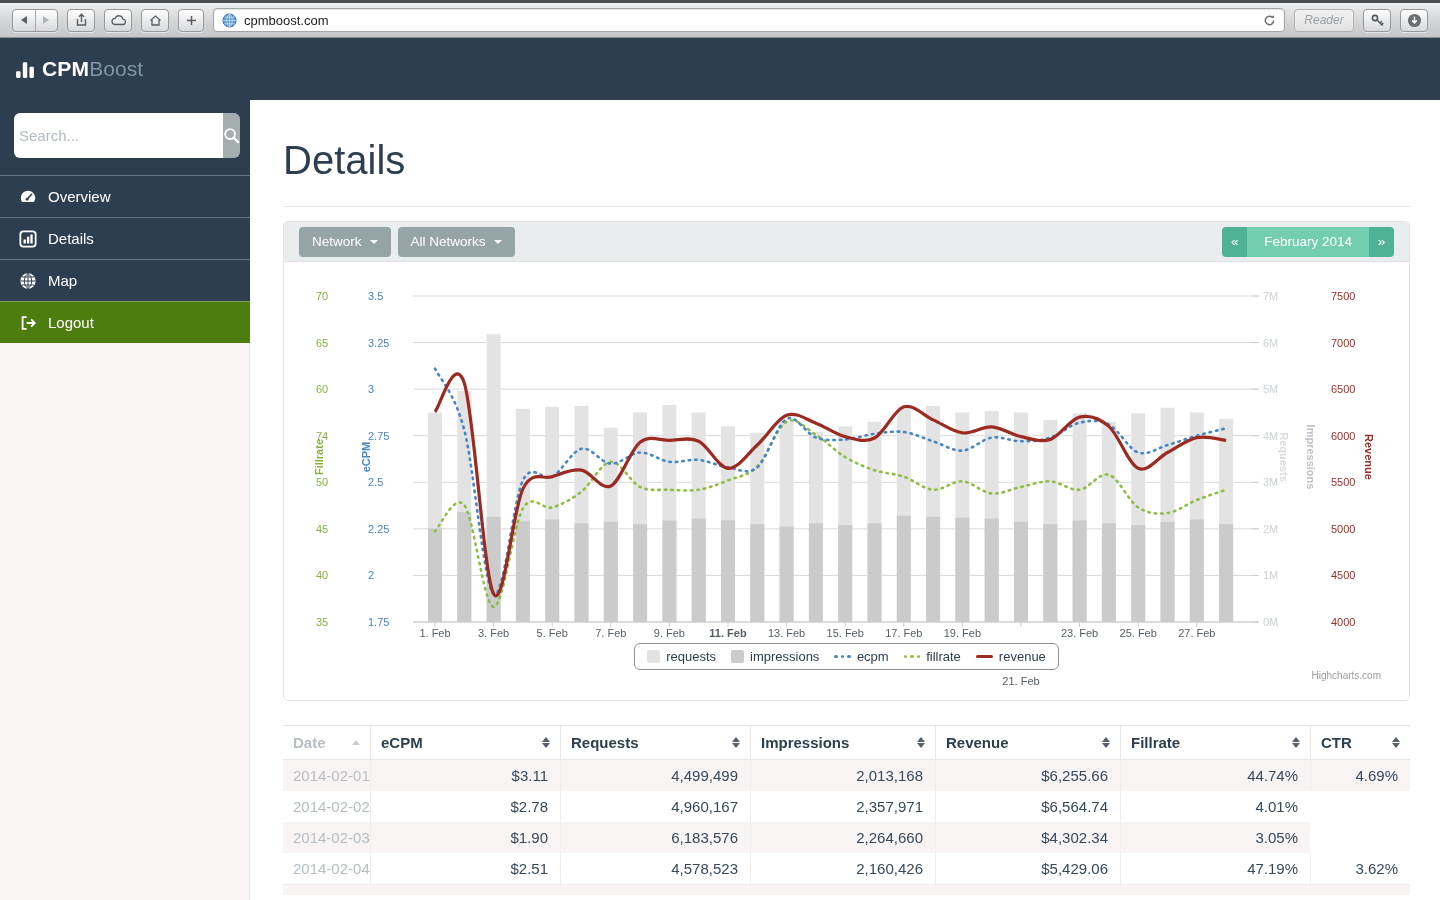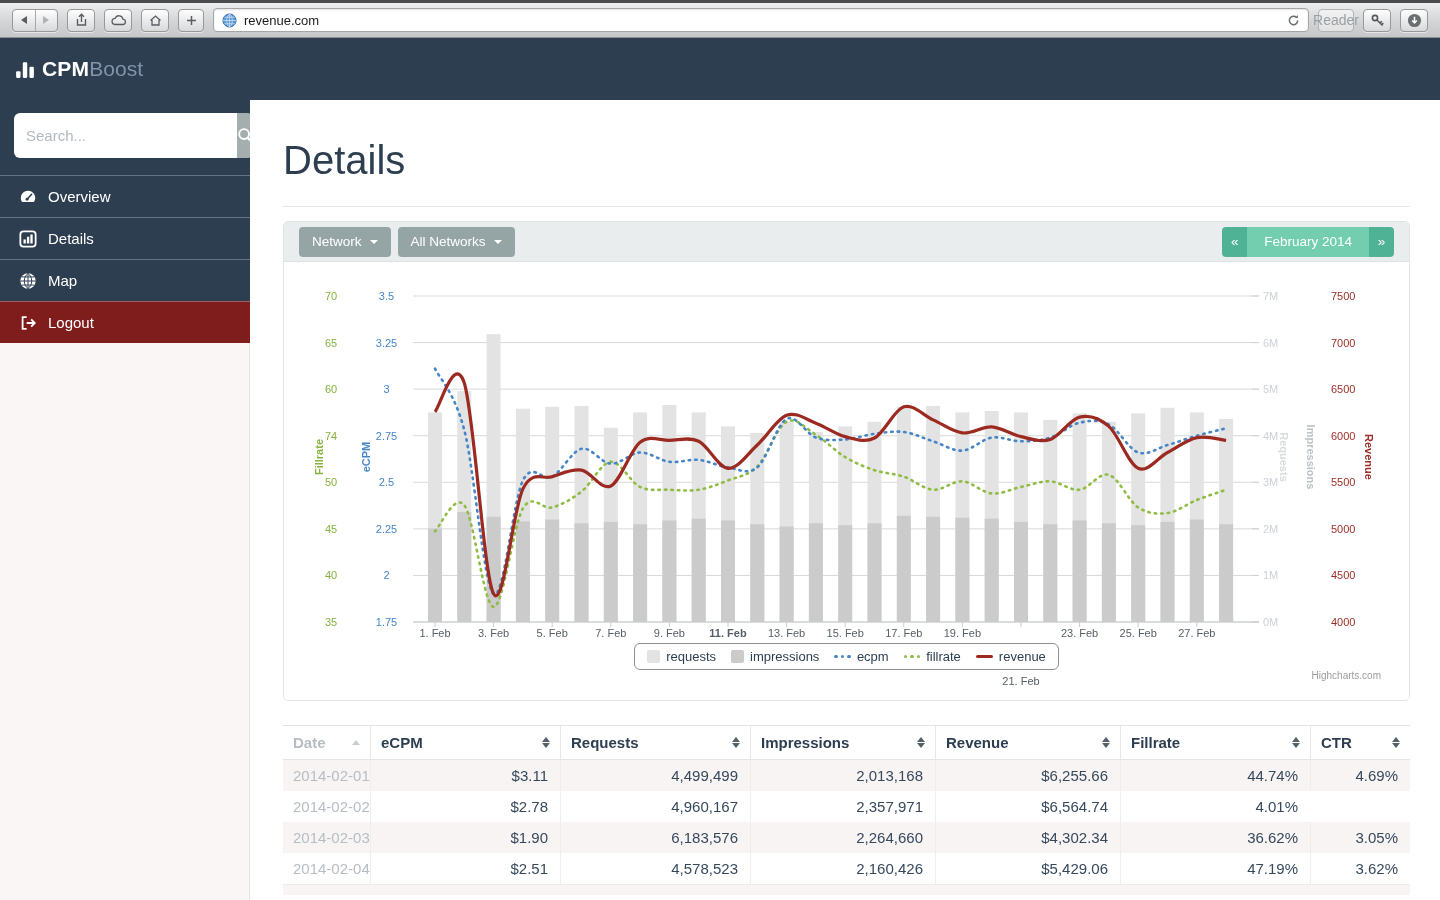--- a/index.html
+++ b/index.html
@@ -14,44 +14,44 @@
     background:linear-gradient(#fefefe,#d8d9db); box-shadow:0 1px 0 rgba(255,255,255,.55);
     display:flex; align-items:center; justify-content:center; color:#5a5e61; }
   .cbtn svg { display:block; }
   .nav-group { width:46px; padding:0; }
   .nav-group .half { flex:1; height:100%; display:flex; align-items:center; justify-content:center; }
   .nav-group .half + .half { border-left:1px solid #a8a8a8; }
   .w27 { width:28px; } .w25 { width:26px; }
   .url-field { flex:1; height:24px; background:#fff; border:1px solid #a5a5a5; border-radius:4px;
     display:flex; align-items:center; padding:0 8px; gap:7px; box-shadow:inset 0 1px 2px rgba(0,0,0,.12); }
   .url-text { font-size:13px; color:#1b1b1b; flex:1; }
-  .reader-btn { width:36px; height:23px; border:1px solid #b3b3b3; border-radius:4px;
-    background:linear-gradient(#f2f2f2,#e2e2e2); color:#9aa0a5; font-size:14px;
-    display:flex; align-items:center; justify-content:center; }
+  .reader-btn { width:60px; height:23px; border:1px solid #b3b3b3; border-radius:4px;
+    background:linear-gradient(#f2f2f2,#e2e2e2); color:#9aa0a5; font-size:12px;
+    display:flex; align-items:center; justify-content:center;font-style:italic; }
 
   
   .navbar { height:62px; background:#2d3e51; display:flex; align-items:center; padding:0 15px; }
   .brand { display:flex; align-items:center; gap:7px; }
   .brand-bold { color:#fff; font-size:21px; font-weight:bold; letter-spacing:.2px; }
   .brand-light { color:#8094a9; font-size:21px; }
 
   
   .layout { display:flex; height:800px; }
   .sidebar { width:250px; display:flex; flex-direction:column; background:#2d3e51; }
   .search-wrap { padding:13px 14px 17px; }
   .search-group { display:flex; }
   .search-input { flex:1; height:45px; border:0; border-radius:6px 0 0 6px; background:#fff;
-    padding:0 12px; font-size:15px; color:#2d3e51; outline:none; font-family:"Liberation Sans",sans-serif; }
+    padding:0 5px; font-size:15px; color:#2d3e51; outline:none; font-family:"Liberation Sans",sans-serif; }
   .search-input::placeholder { color:#b2bac1; }
   .search-btn { width:46px; height:45px; border:0; border-radius:0 6px 6px 0; background:#a5aeae;
     display:flex; align-items:center; justify-content:center; cursor:pointer; }
   .menu-item { height:42px; display:flex; align-items:center; gap:11px; padding:0 19px;
     color:#fff; font-size:15px; border-top:1px solid rgba(255,255,255,.28); cursor:pointer; }
   .menu-item svg { flex:0 0 auto; }
-  .menu-item.danger { background:#7f1d1d; }
+  .menu-item.danger { background:#4d7c0f; }
   .sidebar-rest { flex:1; background:#fbf6f6; border-right:1px solid #eae3e3; }
 
   .main { flex:1; padding:0 30px 0 33px; background:#fff; }
   .page-title { color:#2c3e50; font-size:40px; font-weight:500; margin-top:38px; line-height:1.1; }
   .title-hr { border:0; border-top:1px solid #ece6e6; margin:24px 0 14px; }
 
   
   .panel { border:1px solid #e3e3e3; border-radius:5px; }
   .panel-header { background:#e9eded; border-bottom:1px solid #dde2e2; border-radius:4px 4px 0 0;
     padding:5px 15px; display:flex; align-items:center; height:40px; }
@@ -64,21 +64,21 @@
   .pg { height:30px; display:flex; align-items:center; justify-content:center; color:#fff;
     font-size:13.5px; cursor:pointer; }
   .pg-prev { width:25px; background:#4fb294; border-radius:4px 0 0 4px; }
   .pg-cur  { padding:0 17px; background:#72ceae; }
   .pg-next { width:25px; background:#4fb294; border-radius:0 4px 4px 0; }
 
   
   .chart-body { position:relative; height:438px; background:#fff; border-radius:0 0 4px 4px; }
   .chart-body svg.plot { position:absolute; left:0; top:0; }
   .tick { position:absolute; font-size:11px; line-height:12px; }
-  .tick.right-al { text-align:center; }
+  .tick.right-al { text-align:left; }
   .axis-title { position:absolute; font-size:11px; font-weight:bold; white-space:nowrap; }
   .rot-l { transform:rotate(-90deg); transform-origin:center; }
   .rot-r { transform:rotate(90deg); transform-origin:center; }
   .xlab { position:absolute; width:60px; text-align:center; font-size:11px; color:#555e66; }
   .legend-row { position:absolute; left:0; top:381px; width:100%; display:flex; justify-content:center; }
   .legend-box { display:inline-flex; align-items:center; gap:15px; border:1px solid #8f8f8f;
     border-radius:6px; padding:5px 12px; background:#fff; }
   .legend-item { display:flex; align-items:center; gap:6px; font-size:13px; color:#2c3e50; cursor:pointer; }
   .sw-square { width:13px; height:13px; border-radius:2px; }
   .sw-dots { display:flex; gap:3px; }
@@ -141,21 +141,21 @@
   <div class="cbtn w25">
     <svg width="11" height="11" viewBox="0 0 11 11">
         <path d="M5.5 1v9M1 5.5h9" stroke="#5a5e61" stroke-width="1.5"></path>
       </svg>
   </div>
   <div class="url-field">
     <svg width="15" height="15" viewBox="0 0 16 16">
       <circle cx="8" cy="8" r="7" fill="#5b9bd5" stroke="#3d6ea5"></circle>
       <path d="M8 1v14M1 8h14M8 1c-4 3.5-4 10.5 0 14M8 1c4 3.5 4 10.5 0 14M2.5 4.5h11M2.5 11.5h11" fill="none" stroke="#cfe3f5" stroke-width=".8"></path>
     </svg>
-    <span class="url-text">revenue.com</span>
+    <span class="url-text">cpmboost.com</span>
     <svg width="13" height="13" viewBox="0 0 14 14">
         <path d="M11.5 7a4.5 4.5 0 1 1-1.3-3.2" fill="none" stroke="#6a6e71" stroke-width="1.6"></path>
         <path d="M11.8 1.2v3.2H8.6z" fill="#6a6e71"></path>
       </svg>
   </div>
   <div class="reader-btn">Reader</div>
   <div class="cbtn w27">
     <svg width="14" height="14" viewBox="0 0 14 14">
         <circle cx="5" cy="5" r="2.6" fill="none" stroke="#55595c" stroke-width="1.6"></circle>
         <path d="M7 7l5.5 5.5M10 10l1.8-1.8M11.7 11.7l1.6-1.6" stroke="#55595c" stroke-width="1.6" fill="none"></path>
@@ -496,21 +496,20 @@
             <div class="td">2,357,971</div>
             <div class="td">$6,564.74</div>
             <div class="td">4.01%</div>
           </div>
           <div class="trow stripe">
             <div class="td">2014-02-03</div>
             <div class="td">$1.90</div>
             <div class="td">6,183,576</div>
             <div class="td">2,264,660</div>
             <div class="td">$4,302.34</div>
-            <div class="td">36.62%</div>
             <div class="td">3.05%</div>
           </div>
           <div class="trow">
             <div class="td">2014-02-04</div>
             <div class="td">$2.51</div>
             <div class="td">4,578,523</div>
             <div class="td">2,160,426</div>
             <div class="td">$5,429.06</div>
             <div class="td">47.19%</div>
             <div class="td">3.62%</div>

